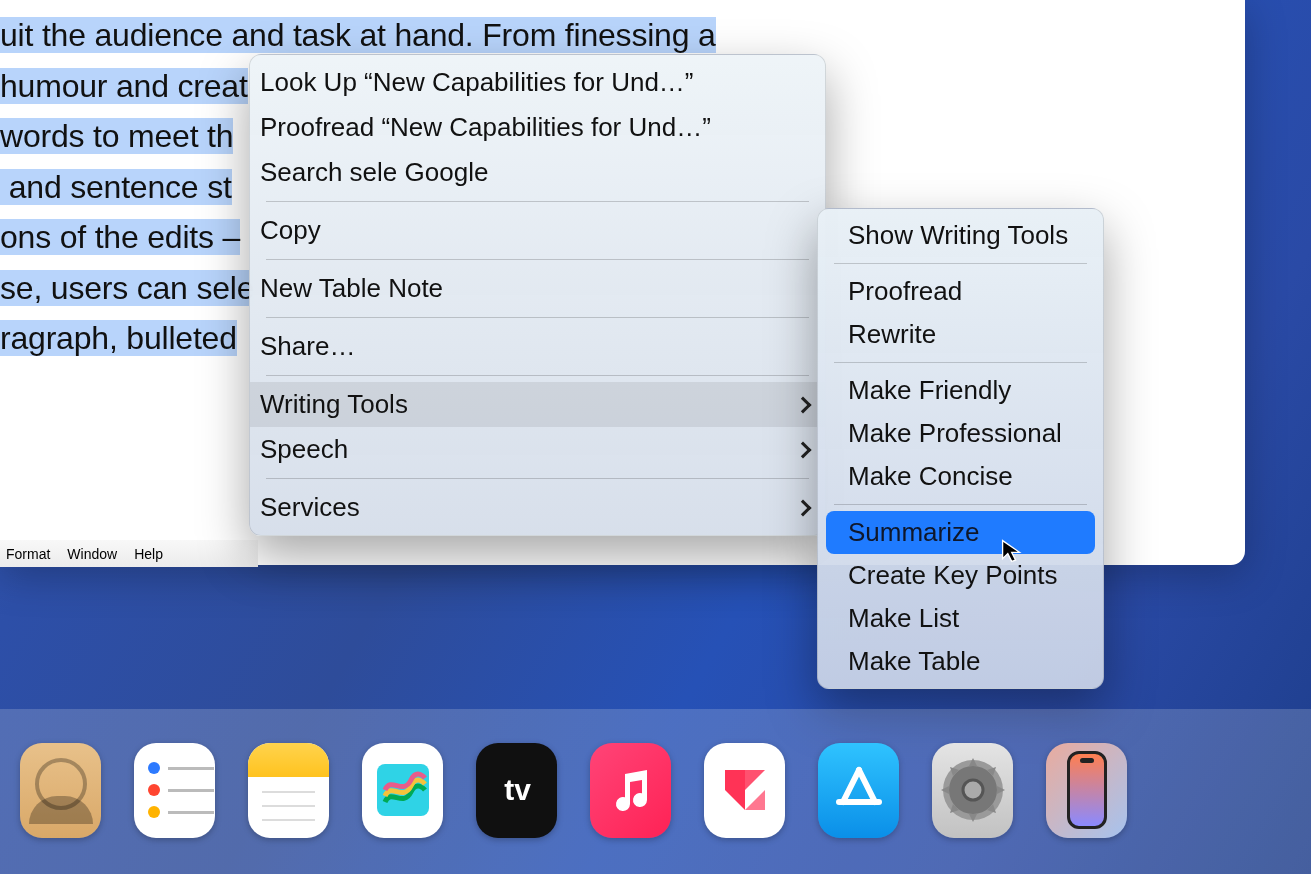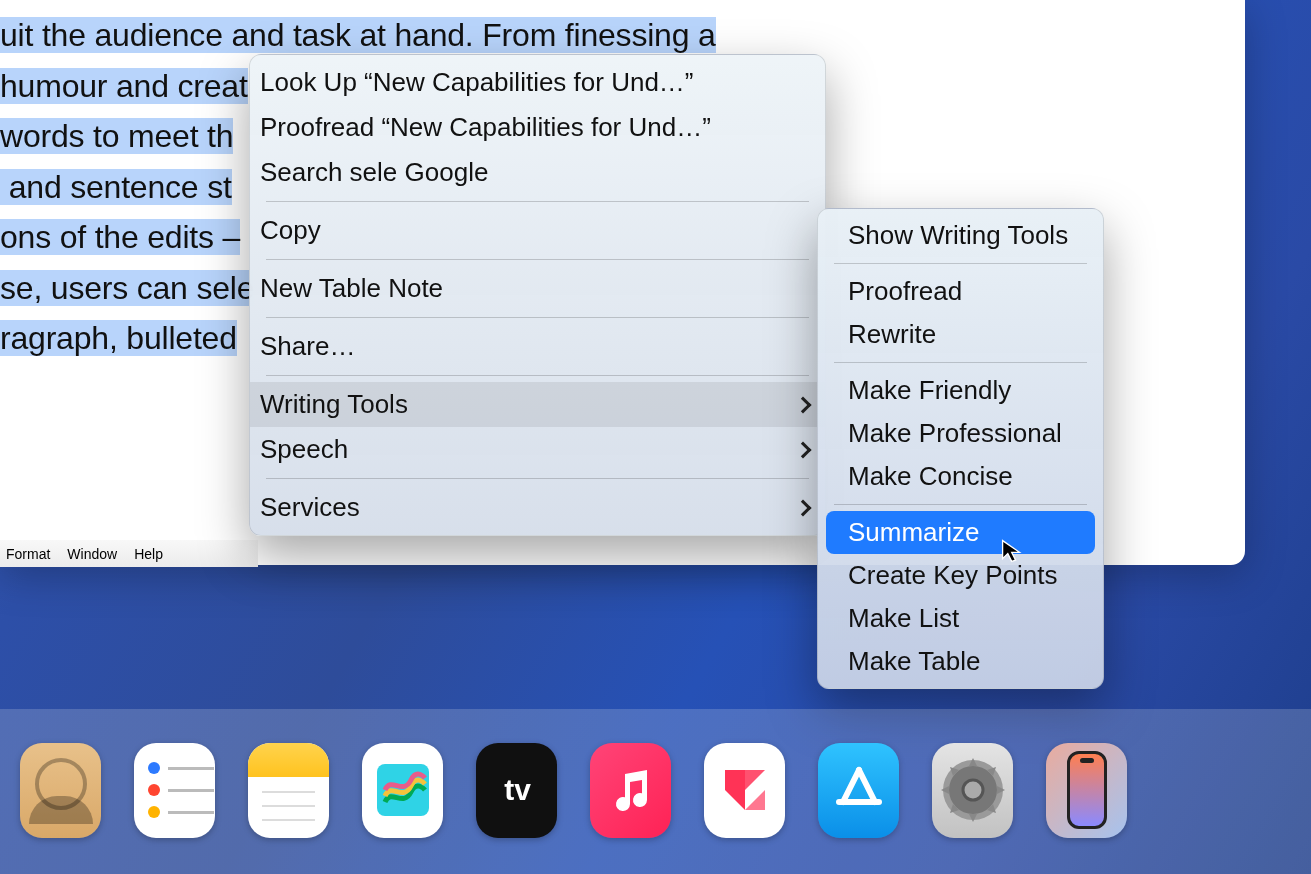--- a/index.html
+++ b/index.html
@@ -105,21 +105,21 @@
 .sub-item {
   padding: 6px 22px;
   font-size: 26px;
   color: #111;
   cursor: default;
   border-radius: 8px;
   margin: 0 8px;
 }
 .sub-item.selected {
   background: #1f7bff;
-  color: #ffffff;
+  color: #0f172a;
 }
 .sub-sep {
   height: 1px;
   background: rgba(0,0,0,0.18);
   margin: 6px 16px;
 }
 .cursor {
   position: absolute;
   left: 1000px;
   top: 538px;

